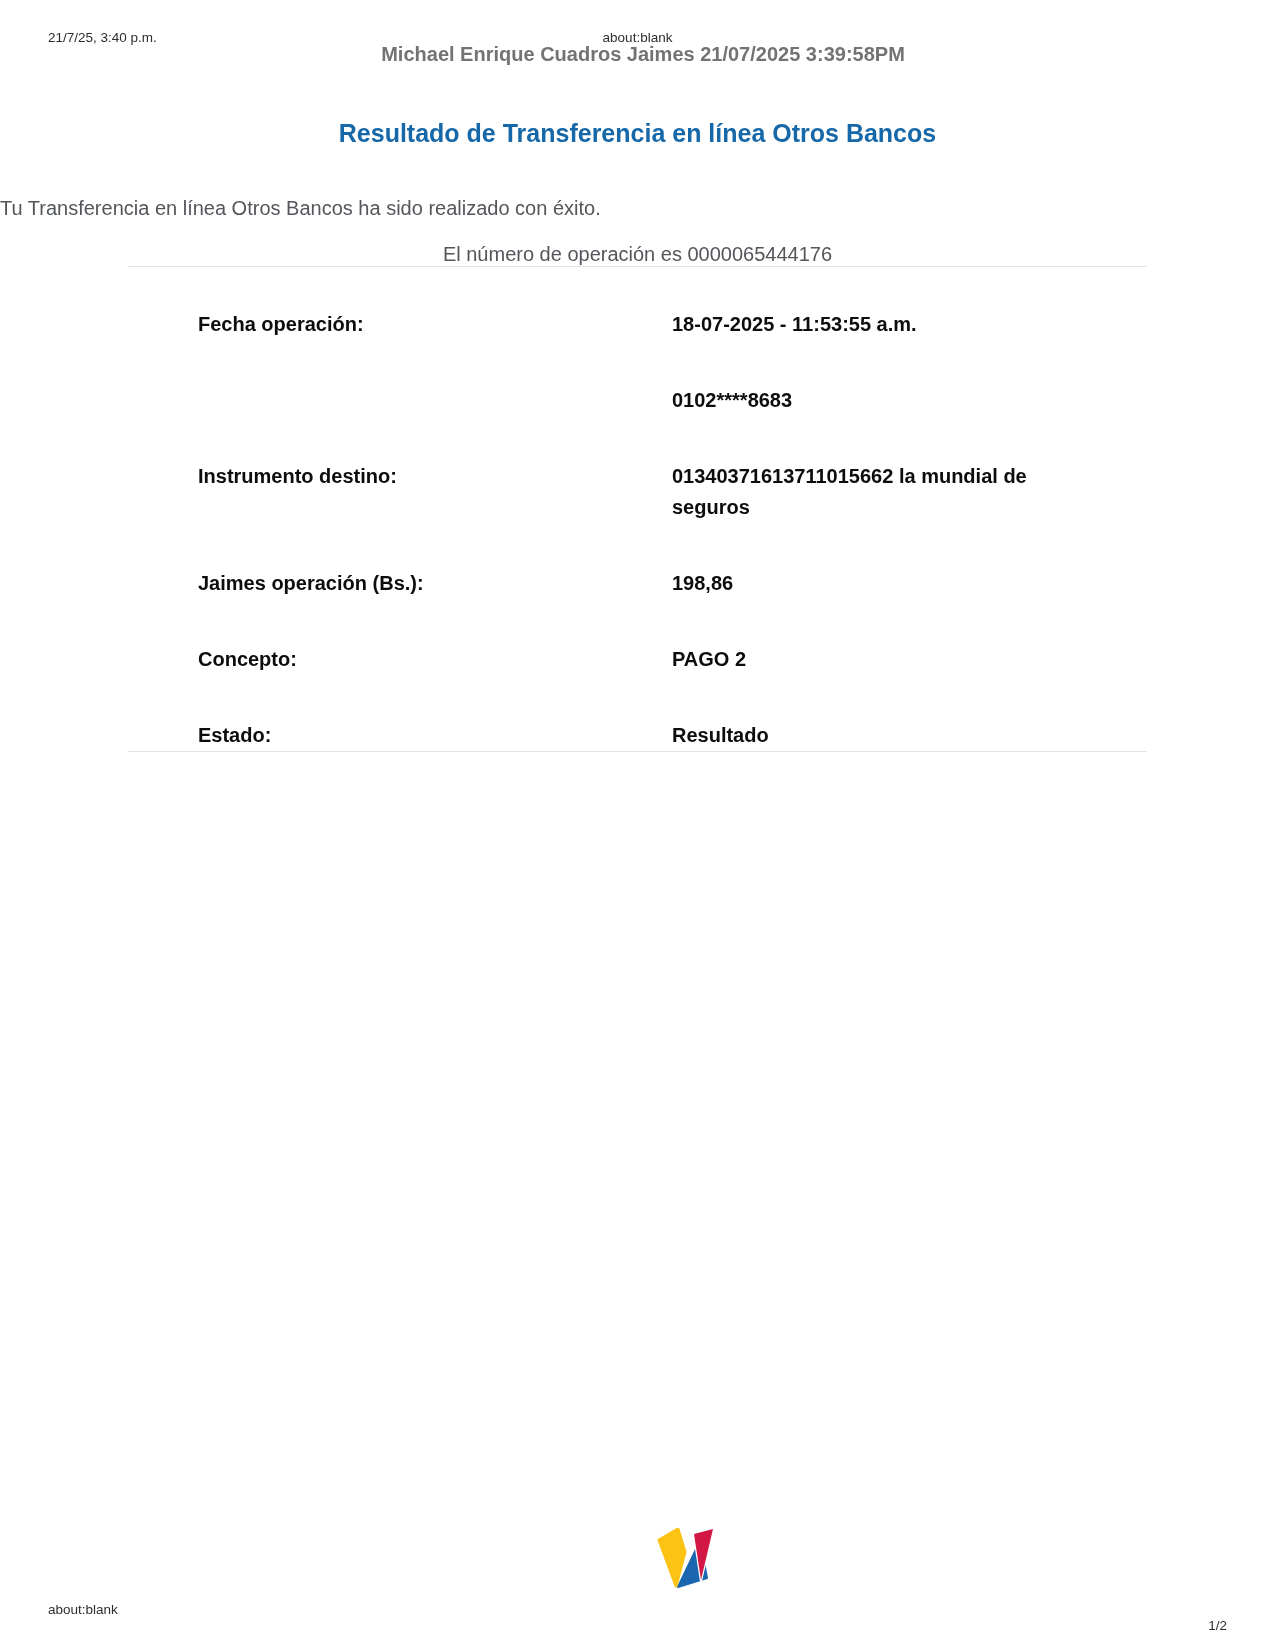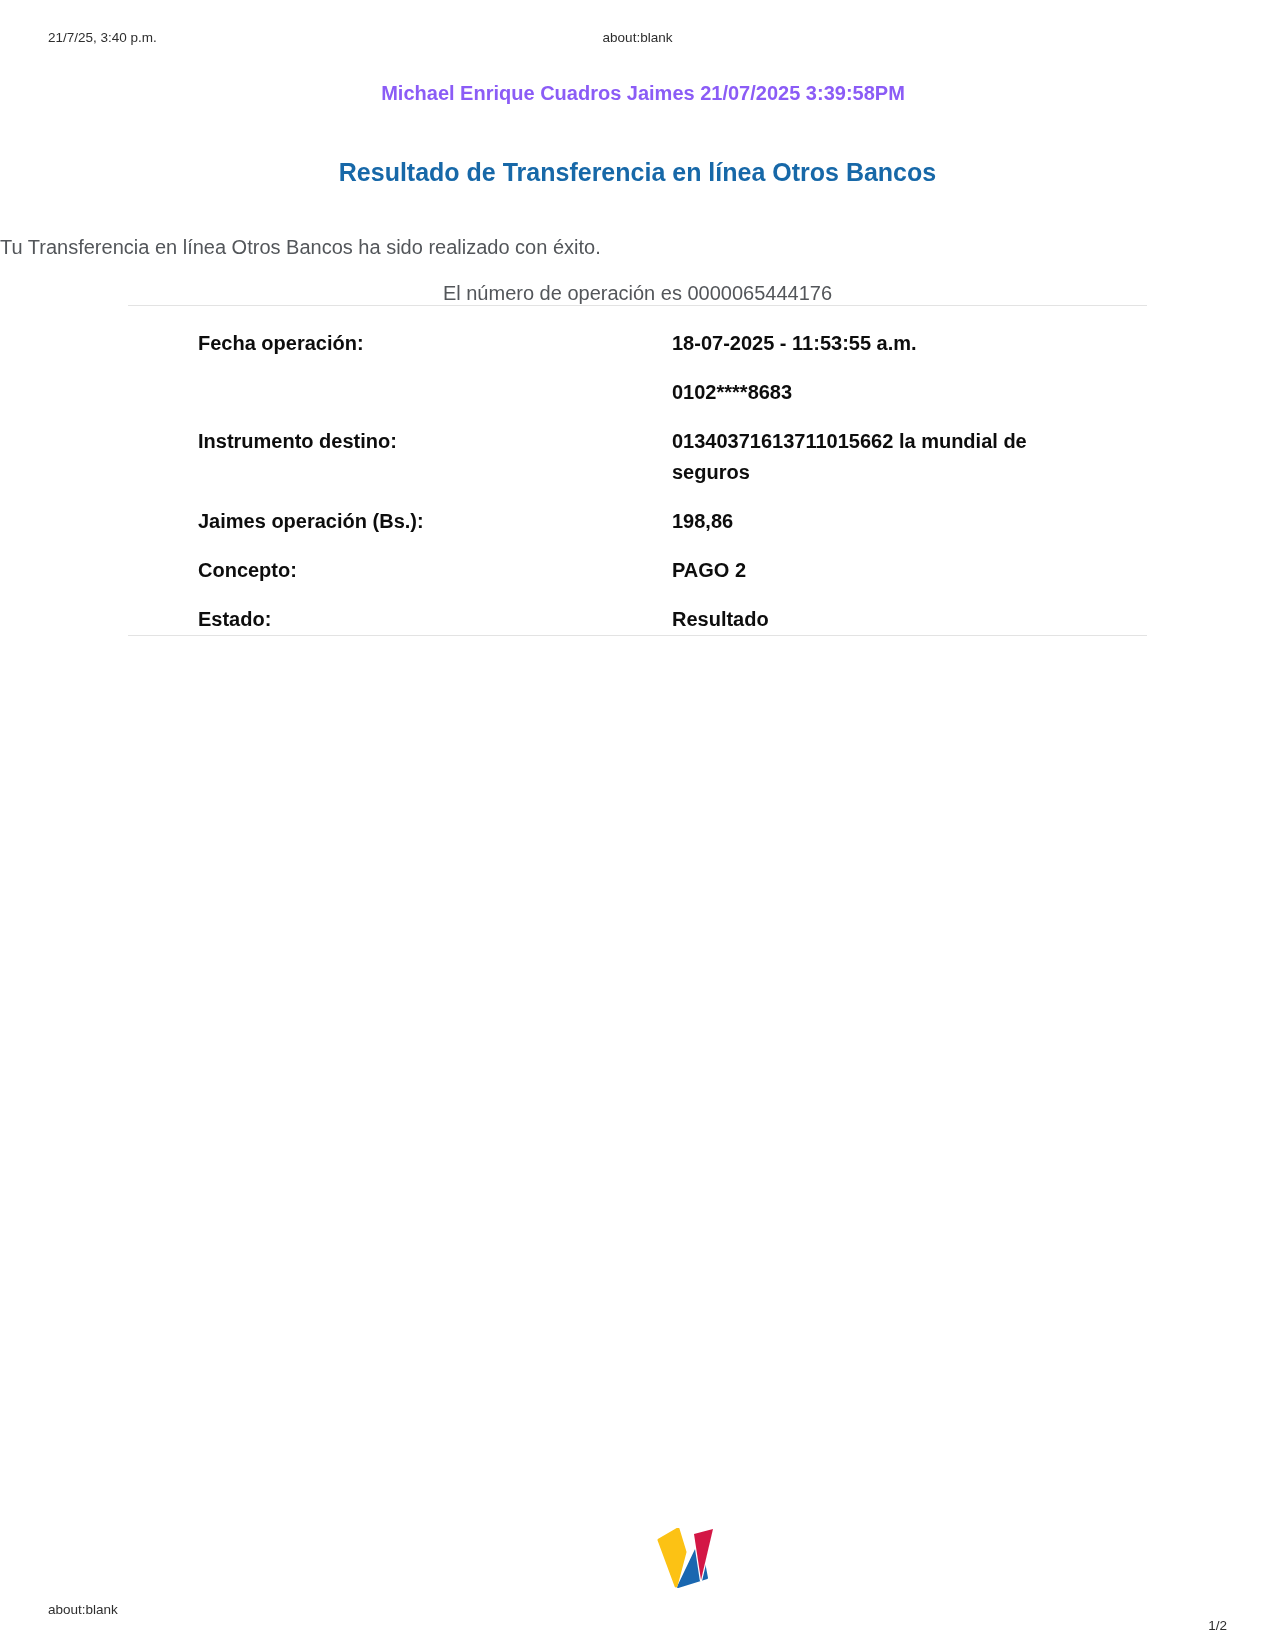--- a/index.html
+++ b/index.html
@@ -18,24 +18,24 @@
   }
   .print-header { top:30px; }
   .print-footer { top:1602px; }
   .ph-left  { position:absolute; left:48px; top:0; }
   .ph-center{ display:block; width:100%; text-align:center; }
   .pf-left  { position:absolute; left:48px; top:0; }
   .pf-right { position:absolute; right:48px; top:16px; }
 
   
   .user-line {
-    padding-top:82px;
+    padding-top:43px;
     text-align:center;
     font-size:20px; font-weight:700;
-    color:#8b5cf6;
+    color:#737373;
     margin-left:11px;
   }
   .doc-title {
     margin-top:53px;
     text-align:center;
     font-size:25px; font-weight:700;
     color:#1768a8;
   }
   .doc-subtitle {
     margin-top:49px;
@@ -50,25 +50,25 @@
   }
   hr.divider {
     border:none; height:0;
     border-top:1px solid #e3e3e3;
     margin:0 128px;
   }
   .divider-top    { margin-top:38px; }
   .divider-bottom { margin-top:63px; }
 
   .fields {
-    margin-top:22px;
+    margin-top:42px;
     padding-left:198px; padding-right:94px;
     display:grid;
     grid-template-columns:474px 420px;
-    row-gap:18px;
+    row-gap:45px;
     font-size:20px; font-weight:700;
     color:#0d0d0d;
     line-height:31px;
   }
   .field-label { grid-column:1; }
   .field-value { grid-column:2; }
 
   .bank-logo {
     position:absolute;
     left:656px; top:1528px;

